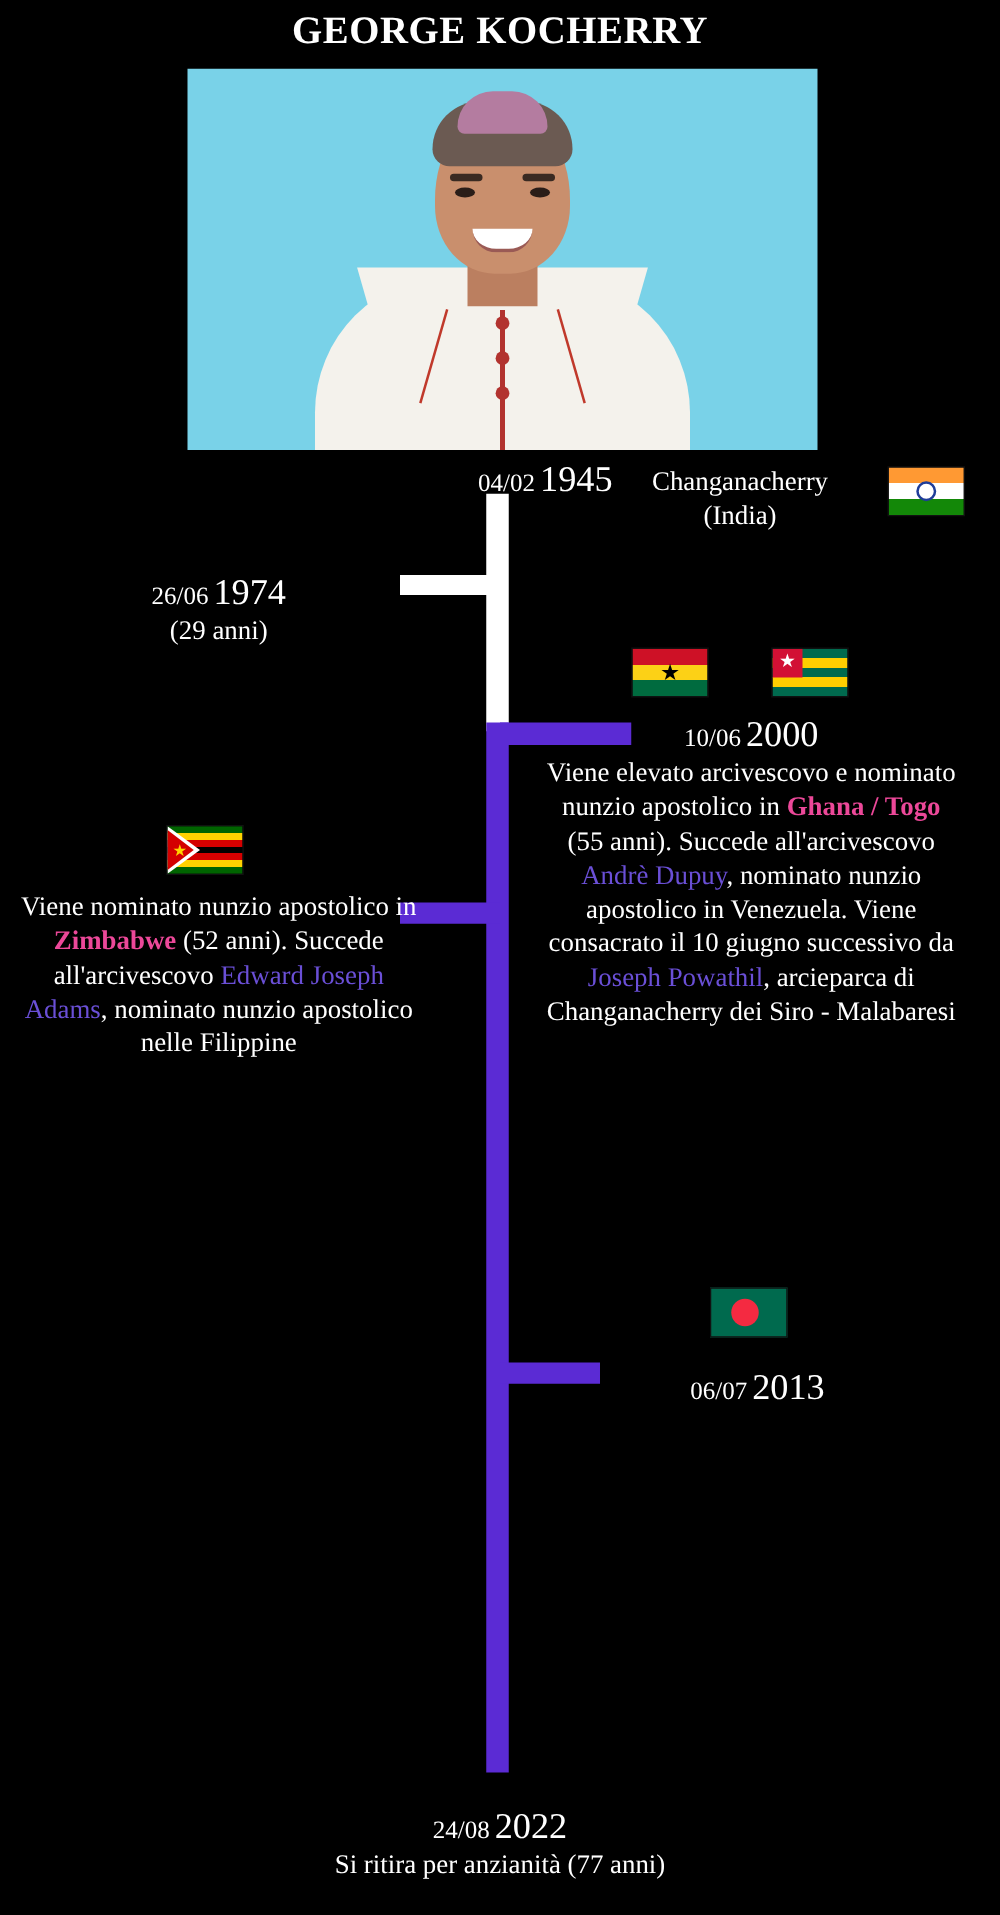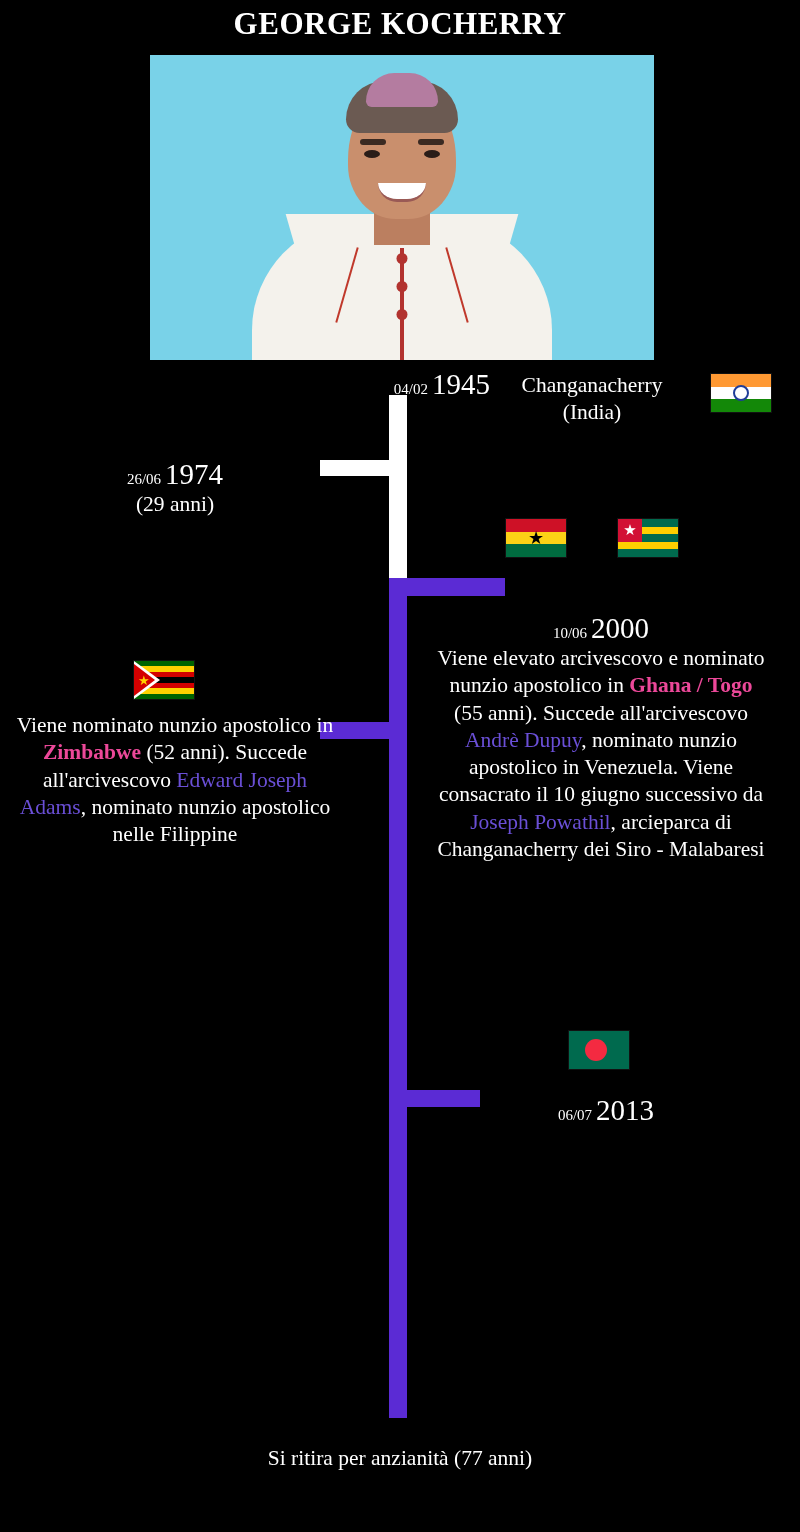--- a/index.html
+++ b/index.html
@@ -211,21 +211,21 @@
   }
   .flag-bd   { background: #006a4e; }
   .flag-bd .disc {
     position: absolute; left: 45%; top: 50%; transform: translate(-50%,-50%);
     width: 22px; height: 22px; border-radius: 50%; background: #f42a41;
   }
 
   
   .evt { position: absolute; }
   .evt-date {
-    font-size: 15px;
+    font-size: 20px;
     font-family: "Liberation Serif", serif;
   }
   .evt-year {
     font-size: 29px;
     font-family: "Liberation Serif", serif;
   }
   .evt-body {
     font-size: 21.5px;
     line-height: 1.27;
     font-family: "Liberation Serif", serif;
@@ -293,21 +293,21 @@
   <div class="evt-body">(29 anni)</div>
 </div>
 
 <div class="flag flag-gh" style="left:505px; top:518px;">
   <div class="star">★</div>
 </div>
 <div class="flag flag-tg" style="left:617px; top:518px;">
   <div class="box"></div>
   <div class="star">★</div>
 </div>
-<div class="evt t-center" style="left:436px; top:572px; width:330px;margin-top:40px;">
+<div class="evt t-center" style="left:436px; top:572px; width:330px;">
   <div>
     <span class="evt-date">10/06</span>
     <span class="evt-year">2000</span>
   </div>
   <div class="evt-body">
     <span>Viene elevato arcivescovo e nominato nunzio apostolico in </span><span class="hl-country">Ghana / Togo</span><span> (55 anni). Succede all'arcivescovo </span><span class="hl-person">Andrè Dupuy</span><span>, nominato nunzio apostolico in Venezuela. Viene consacrato il 10 giugno successivo da </span><span class="hl-person">Joseph Powathil</span><span>, arcieparca di Changanacherry dei Siro - Malabaresi</span>
   </div>
 </div>
 
 <div class="flag flag-zw" style="left:133px; top:660px;">
@@ -325,14 +325,18 @@
   <div class="disc"></div>
 </div>
 <div class="evt t-center" style="left:446px; top:1082px; width:320px;margin-top:12px;">
   <div>
     <span class="evt-date">06/07</span>
     <span class="evt-year">2013</span>
   </div>
 </div>
 
 <div class="evt t-center" style="left:0; top:1445px; width:800px;">
+  <div>
+    <span class="evt-date">24/08</span>
+    <span class="evt-year">2022</span>
+  </div>
   <div class="evt-body">Si ritira per anzianità (77 anni)</div>
 </div>
 
 </body></html>

